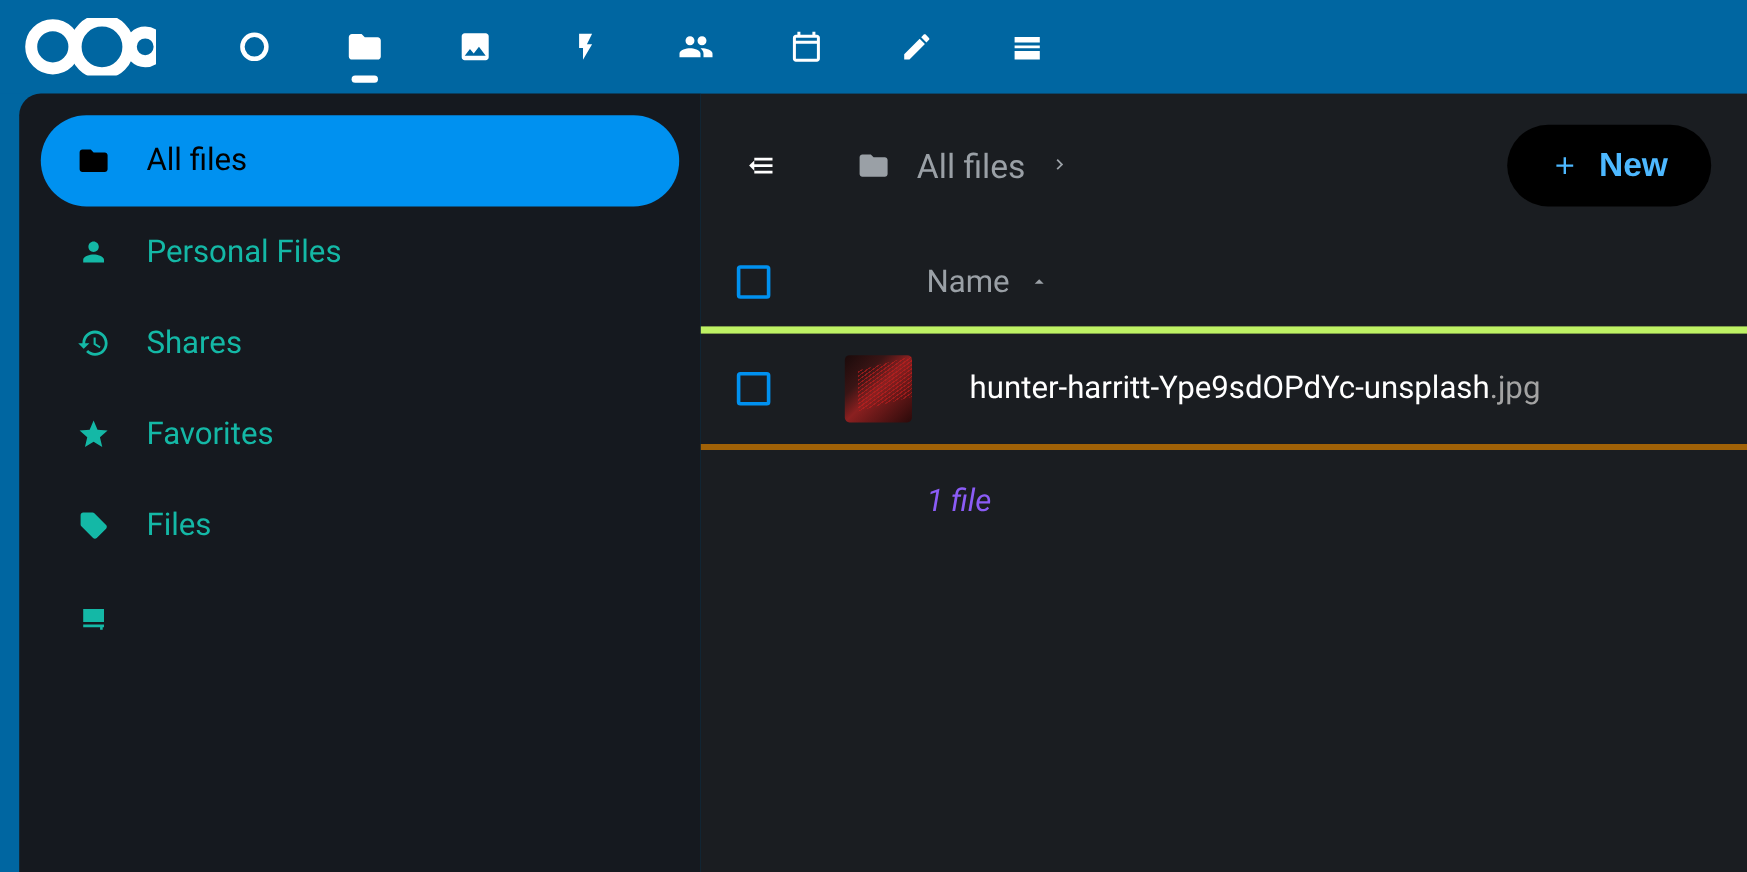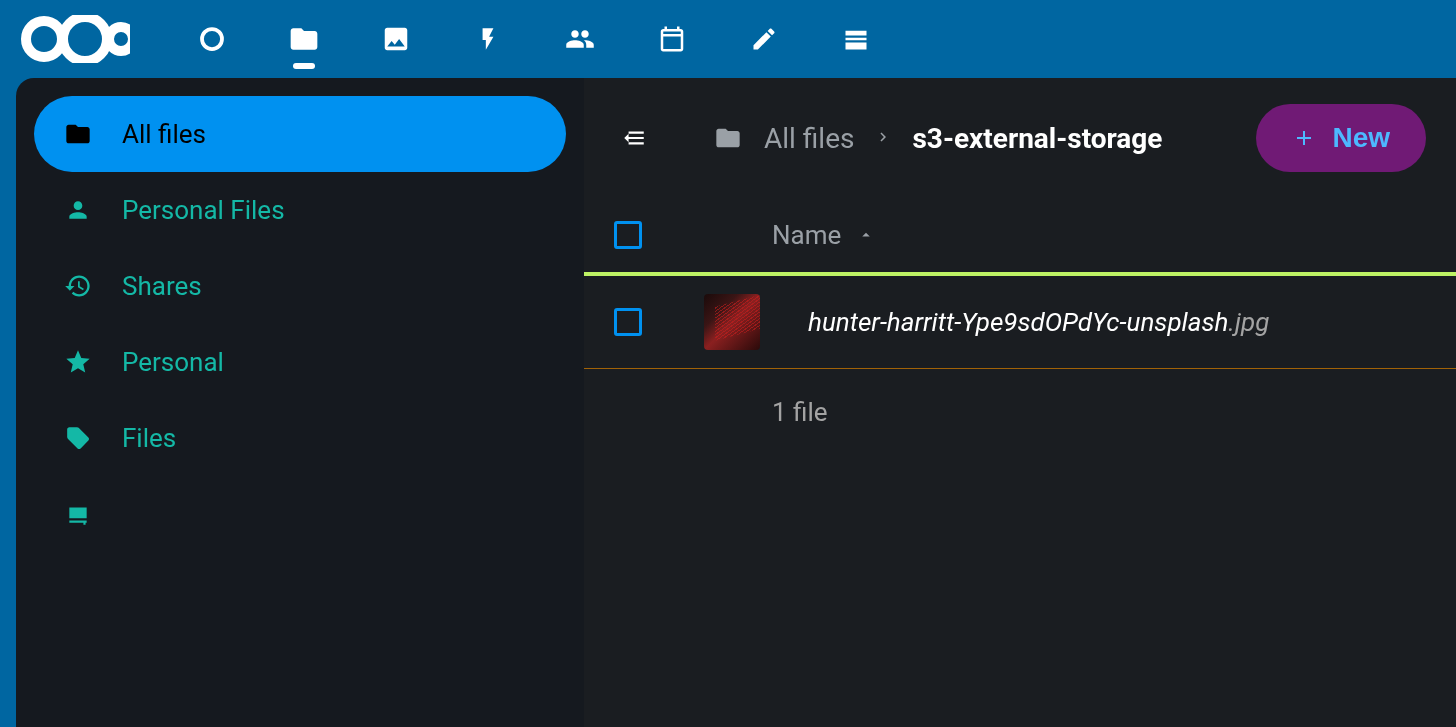--- a/index.html
+++ b/index.html
@@ -145,35 +145,35 @@
     .breadcrumb-sep {
       color: #9aa0a6;
       font-size: 24px;
     }
     
     .new-button {
       margin-left: auto;
       display: flex;
       align-items: center;
       gap: 16px;
-      background: #701a75;
+      background: #000000;
       color: #4db8ff;
       padding: 18px 36px;
       border-radius: 40px;
       font-size: 28px;
       font-weight: 600;
       cursor: pointer;
       border: none;
     }
     
     .table-header {
       display: flex;
       align-items: center;
       padding: 22px 30px;
-      border-bottom: 4px solid #bef264;
+      border-bottom: 6px solid #bef264;
       gap: 30px;
     }
     
     .checkbox {
       width: 28px;
       height: 28px;
       border: 3px solid #0091f0;
       border-radius: 3px;
       cursor: pointer;
     }
@@ -185,23 +185,22 @@
       color: #9aa0a6;
       font-size: 26px;
       cursor: pointer;
       margin-left: 100px;
     }
     
     .file-row {
       display: flex;
       align-items: center;
       padding: 18px 30px;
-      border-bottom: 1px solid #a16207;
+      border-bottom: 5px solid #a16207;
       gap: 48px;
-      font-style: italic;
     }
     
     .thumbnail {
       width: 56px;
       height: 56px;
       background: linear-gradient(135deg, #1a0a0a 0%, #3a1515 30%, #8b2020 50%, #2a0a0a 100%);
       border-radius: 4px;
       margin-left: 14px;
       position: relative;
       overflow: hidden;
@@ -230,22 +229,23 @@
       display: flex;
       align-items: baseline;
     }
     
     .file-name .ext {
       color: #a3a3a3;
     }
     
     .summary-row {
       padding: 28px 30px 28px 188px;
-      color: #a3a3a3;
+      color: #8b5cf6;
       font-size: 26px;
+      font-style: italic;
     }
   </style>
 </head>
 <body>
 
 <div class="top-bar">
   <div class="logo">
     <svg width="110" height="48" viewBox="0 0 110 48">
       <circle cx="24" cy="24" r="18" fill="none" stroke="white" stroke-width="10"></circle>
       <circle cx="65" cy="24" r="22" fill="none" stroke="white" stroke-width="10"></circle>
@@ -319,21 +319,21 @@
           </svg>
       </span>
       <span>Shares</span>
     </div>
     <div class="sidebar-item">
       <span class="icon-wrapper">
         <svg width="28" height="28" viewBox="0 0 24 24">
             <path fill="currentColor" d="M12 17.27L18.18 21l-1.64-7.03L22 9.24l-7.19-.61L12 2 9.19 8.63 2 9.24l5.46 4.73L5.82 21z"></path>
           </svg>
       </span>
-      <span>Personal</span>
+      <span>Favorites</span>
     </div>
     <div class="sidebar-item">
       <span class="icon-wrapper">
         <svg width="30" height="26" viewBox="0 0 24 24">
             <path fill="currentColor" d="M5.5 7C4.67 7 4 7.67 4 8.5S4.67 10 5.5 10 7 9.33 7 8.5 6.33 7 5.5 7zm16.09 4.59l-9-9C12.22 2.22 11.7 2 11.17 2H4c-1.1 0-2 .9-2 2v7.17c0 .53.22 1.05.59 1.41l9 9c.78.78 2.05.78 2.83 0l7.17-7.17c.78-.78.78-2.04 0-2.82z"></path>
           </svg>
       </span>
       <span>Files</span>
     </div>
     <div class="sidebar-item">
@@ -357,21 +357,20 @@
           <svg width="32" height="28" viewBox="0 0 24 24">
               <path fill="#9aa0a6" d="M10 4H4c-1.1 0-2 .9-2 2v12c0 1.1.9 2 2 2h16c1.1 0 2-.9 2-2V8c0-1.1-.9-2-2-2h-8l-2-2z"></path>
             </svg>
         </span>
         <span class="breadcrumb-link">All files</span>
         <span class="breadcrumb-sep">
           <svg width="18" height="18" viewBox="0 0 24 24">
               <path fill="#9aa0a6" d="M8.59 16.59L13.17 12 8.59 7.41 10 6l6 6-6 6-1.41-1.41z"></path>
             </svg>
         </span>
-        <span class="breadcrumb-current">s3-external-storage</span>
       </div>
       <button class="new-button">
         <svg width="24" height="24" viewBox="0 0 24 24">
             <path fill="#4db8ff" d="M19 13h-6v6h-2v-6H5v-2h6V5h2v6h6v2z"></path>
           </svg>
         <span>New</span>
       </button>
     </div>
 
     <div class="table-header">

